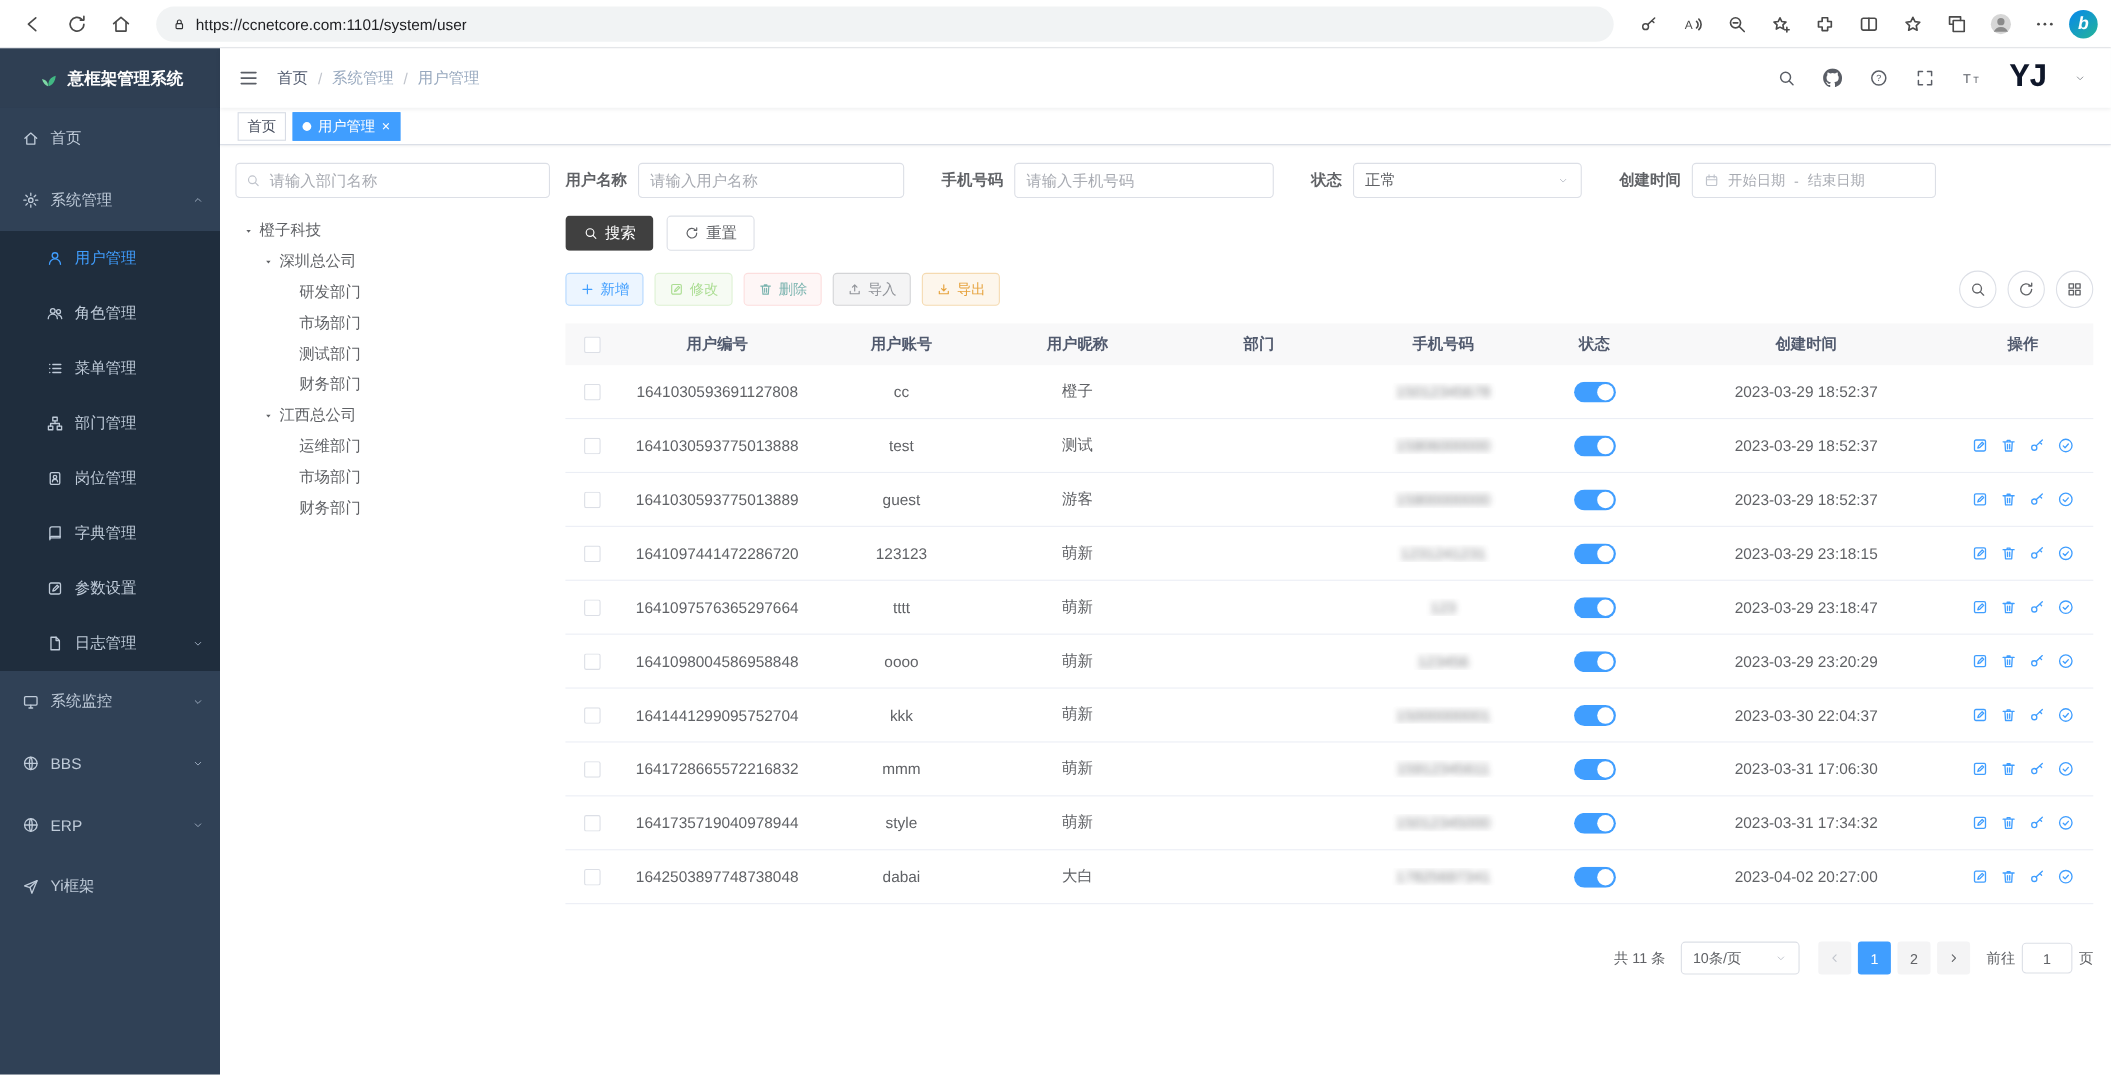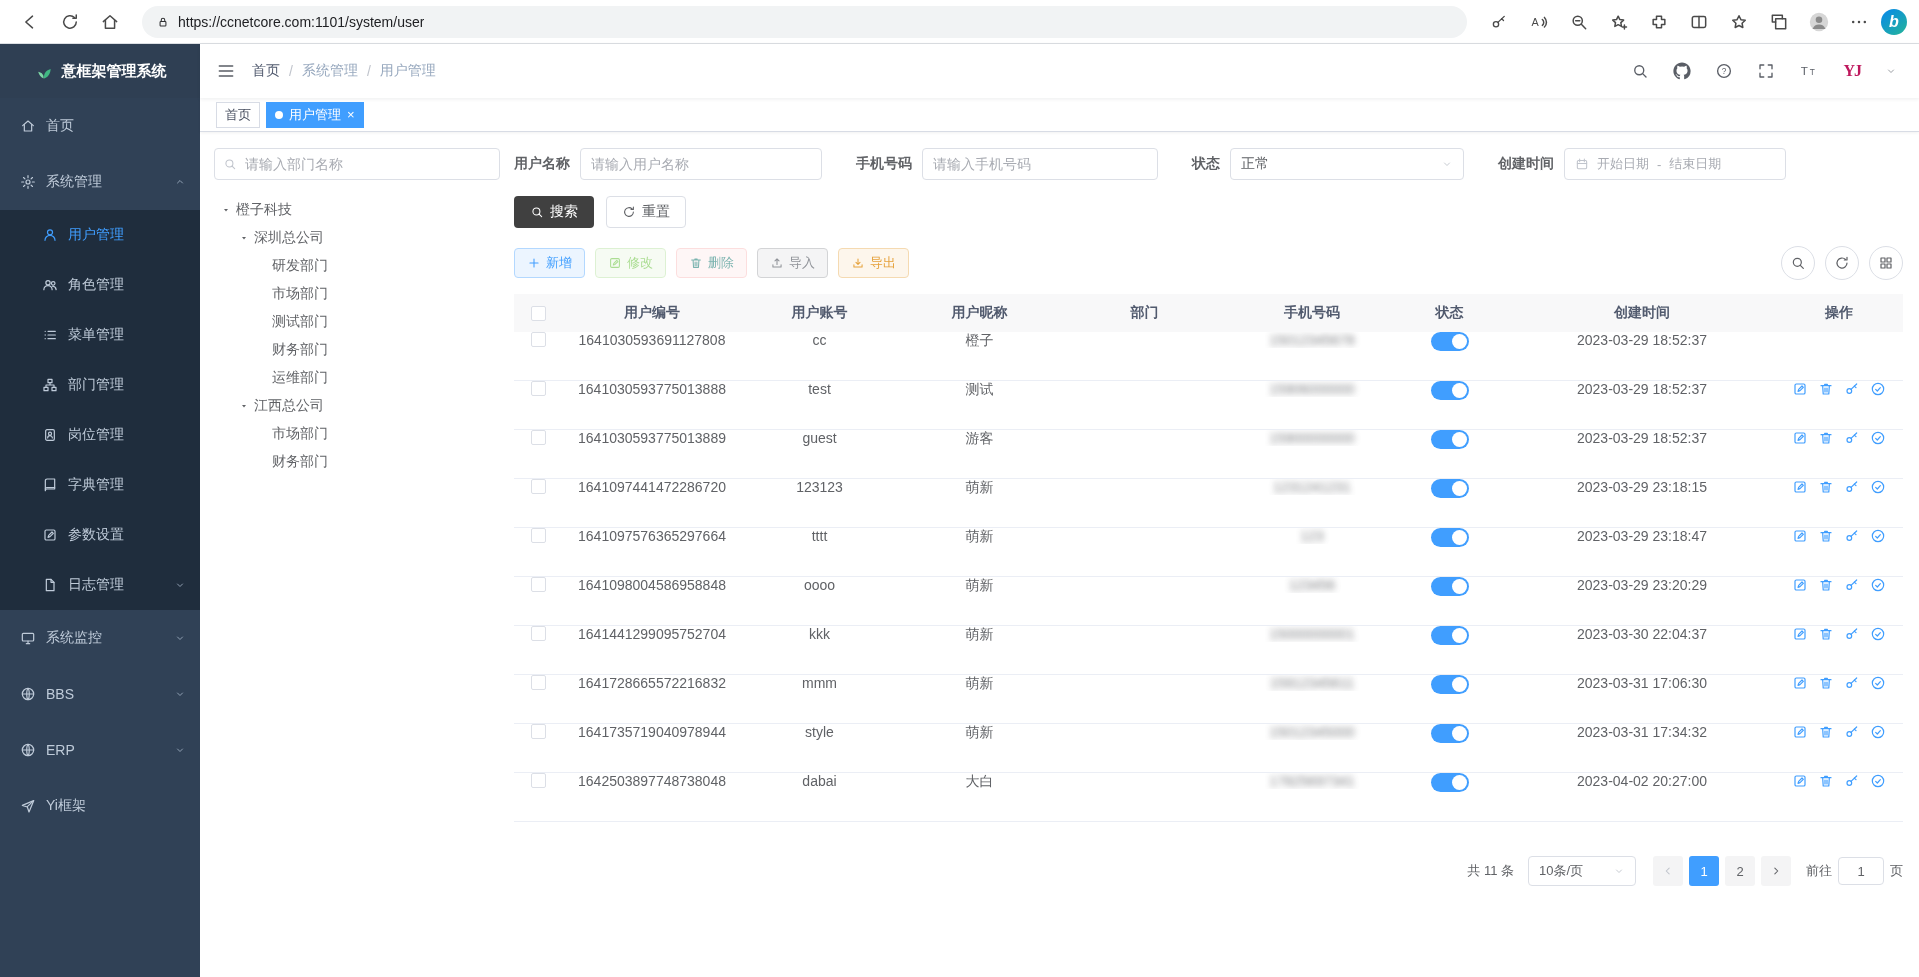--- a/index.html
+++ b/index.html
@@ -30,21 +30,21 @@
   .arrow.up svg{transform:rotate(180deg)}
 
   .main{flex:1;display:flex;flex-direction:column;min-width:0}
   .navbar{height:54px;background:#fff;display:flex;align-items:center;box-shadow:0 1px 4px rgba(0,21,41,.08);position:relative;z-index:3}
   .hamburger{padding:0 16px;color:#5a5e66;display:flex;align-items:center}
   .breadcrumb{display:flex;align-items:center;gap:9px;font-size:14px}
   .crumb{color:#97a8be}.crumb.first{color:#515a6e}
   .sep{color:#c0c4cc}
   .nav-icons{margin-left:auto;display:flex;align-items:center;gap:24px;padding-right:22px;color:#5a5e66}
   .nicon{display:flex;align-items:center;justify-content:center}
-  .yj{font-weight:800;font-size:16px;letter-spacing:-1px;color:#be185d;font-family:Liberation Serif, serif}
+  .yj{font-weight:800;font-size:30px;letter-spacing:-1px;color:#0f172a;font-family:Liberation Mono, monospace}
 
   .tabsbar{height:34px;background:#fff;border-bottom:1px solid #d8dce5;box-shadow:0 1px 3px rgba(0,0,0,.06);display:flex;align-items:center;padding:0 16px;gap:6px;position:relative;z-index:2}
   .tag{height:26px;display:inline-flex;align-items:center;padding:0 8px;border:1px solid #d8dce5;background:#fff;color:#495060;font-size:13px;cursor:pointer}
   .tag.active{background:#409eff;border-color:#409eff;color:#fff}
   .tag .dot{width:8px;height:8px;border-radius:50%;background:#fff;margin-right:6px}
   .tag .close{margin-left:6px;font-size:13px;line-height:1}
 
   .content{flex:1;display:flex;padding:16px 16px 0 14px;gap:14px;align-items:flex-start;overflow:hidden}
 
   
@@ -79,21 +79,21 @@
   .tbtn.del{color:#0f766e;background:#fef0f0;border-color:#fbc4c4;opacity:.55}
   .tbtn.imp{color:#909399;background:#f4f4f5;border-color:#d3d4d6}
   .tbtn.exp{color:#e6a23c;background:#fdf6ec;border-color:#f5dab1}
   .tool-right{margin-left:auto;display:flex;gap:10px}
   .cbtn{width:34px;height:34px;border-radius:50%;border:1px solid #dcdfe6;background:#fff;color:#606266;display:flex;align-items:center;justify-content:center;cursor:pointer}
 
   
   .tbl{margin-top:14px;font-size:14px;color:#606266}
   .thead{display:flex;background:#f8f8f9;height:38px;align-items:center;color:#515a6e;font-weight:700}
   .th,.td{display:flex;align-items:center;justify-content:center;flex-shrink:0;overflow:hidden;white-space:nowrap}
-  .trow{display:flex;height:49px;align-items:flex-start;border-bottom:1px solid #ebeef5}
+  .trow{display:flex;height:49px;align-items:center;border-bottom:1px solid #ebeef5}
   .cb{width:15px;height:15px;border:1px solid #dcdfe6;border-radius:2px;background:#fff;display:inline-block;cursor:pointer}
   .sw{width:38px;height:19px;border-radius:10px;background:#409eff;position:relative;display:inline-block;cursor:pointer}
   .sw::after{content:"";position:absolute;right:2px;top:2px;width:15px;height:15px;border-radius:50%;background:#fff}
   .blurred{filter:blur(3px);opacity:.8}
   .opic{color:#409eff;margin:0 5px;cursor:pointer}
   .td.ops{justify-content:center}
 
   
   .pagination{margin-top:34px;display:flex;justify-content:flex-end;align-items:center;font-size:13px;color:#606266}
   .ptotal{margin-right:14px}
@@ -511,31 +511,31 @@
               <span>市场部门</span>
             </div>
             <div class="tree-node" style="padding-left: 42px;">
               <span class="caret-sp"></span>
               <span>测试部门</span>
             </div>
             <div class="tree-node" style="padding-left: 42px;">
               <span class="caret-sp"></span>
               <span>财务部门</span>
             </div>
+            <div class="tree-node" style="padding-left: 24px;">
+              <span class="ic s12 caret">
+                <svg viewBox="0 0 24 24">
+                  <path d="M8 10h8l-4 5z" fill="currentColor" stroke="none"></path>
+                </svg>
+              </span>
+              <span>江西总公司</span>
+            </div>
             <div class="tree-node" style="padding-left: 42px;">
               <span class="caret-sp"></span>
               <span>运维部门</span>
-            </div>
-            <div class="tree-node" style="padding-left: 24px;">
-              <span class="ic s12 caret">
-                <svg viewBox="0 0 24 24">
-                  <path d="M8 10h8l-4 5z" fill="currentColor" stroke="none"></path>
-                </svg>
-              </span>
-              <span>江西总公司</span>
             </div>
             <div class="tree-node" style="padding-left: 42px;">
               <span class="caret-sp"></span>
               <span>市场部门</span>
             </div>
             <div class="tree-node" style="padding-left: 42px;">
               <span class="caret-sp"></span>
               <span>财务部门</span>
             </div>
           </div>
@@ -546,21 +546,21 @@
           <div class="ffield">
             <label>用户名称</label>
             <input class="inp" style="width: 242px;" placeholder="请输入用户名称">
           </div>
           <div class="ffield">
             <label>手机号码</label>
             <input class="inp" style="width: 236px;" placeholder="请输入手机号码">
           </div>
           <div class="ffield">
             <label>状态</label>
-            <div class="selectbox" style="width:234px">
+            <div class="selectbox" style="width:208px">
               <span>正常</span>
               <span class="ic s12">
                   <svg viewBox="0 0 24 24">
                     <path d="M7 10l5 5 5-5"></path>
                   </svg>
                 </span>
             </div>
           </div>
           <div class="ffield" style="margin-right:0">
             <label>创建时间</label>

